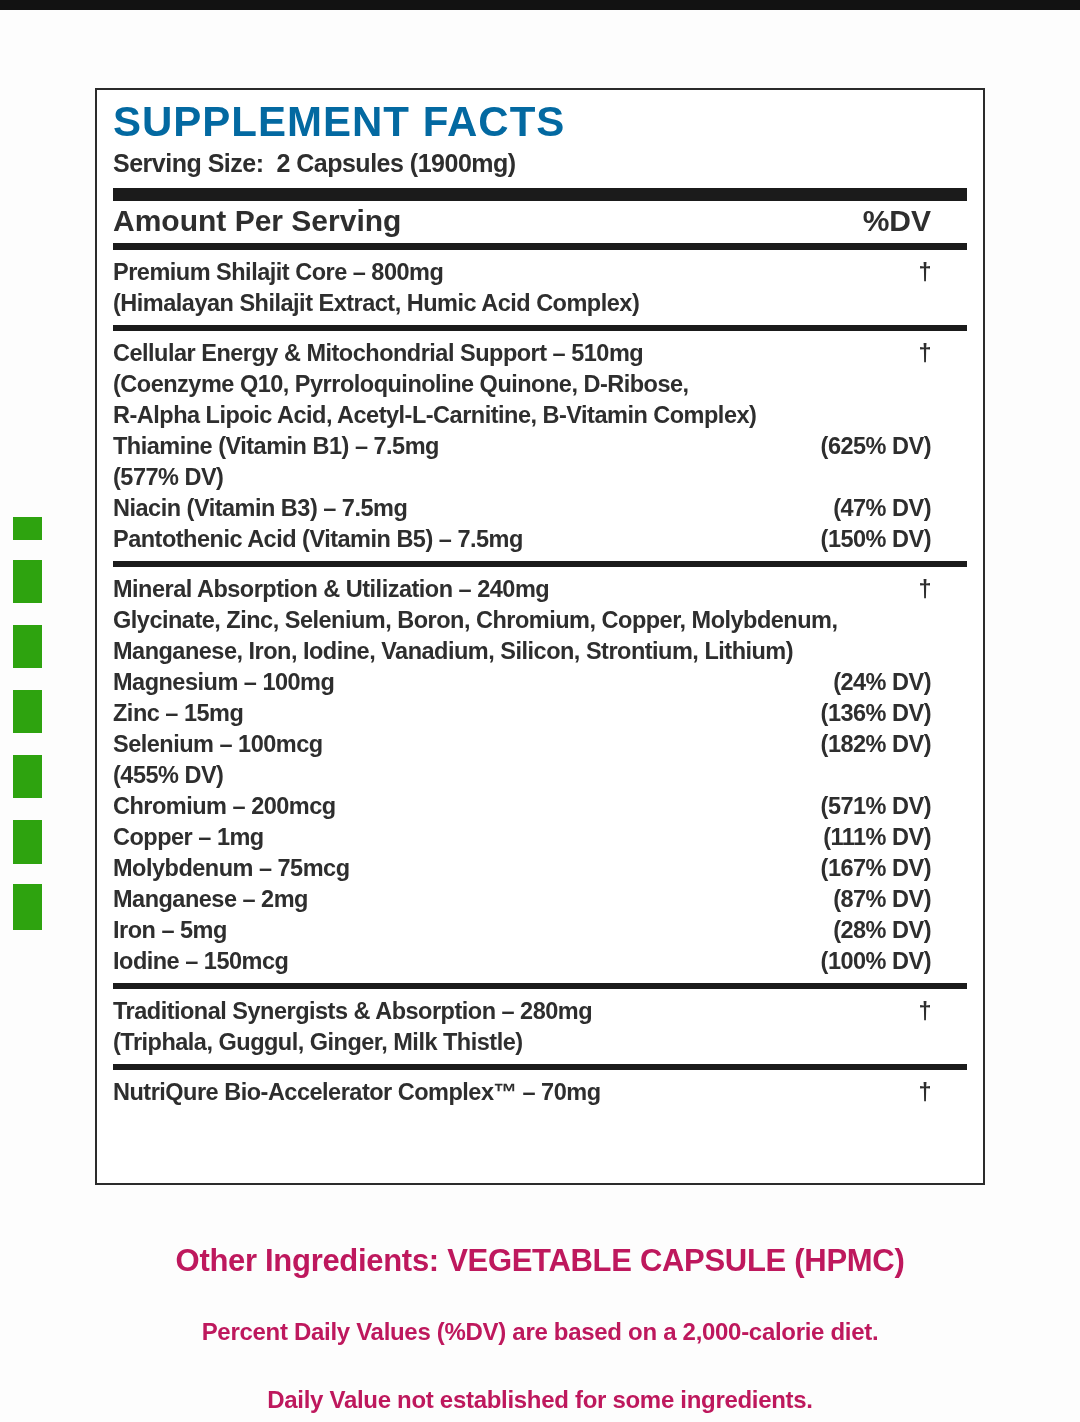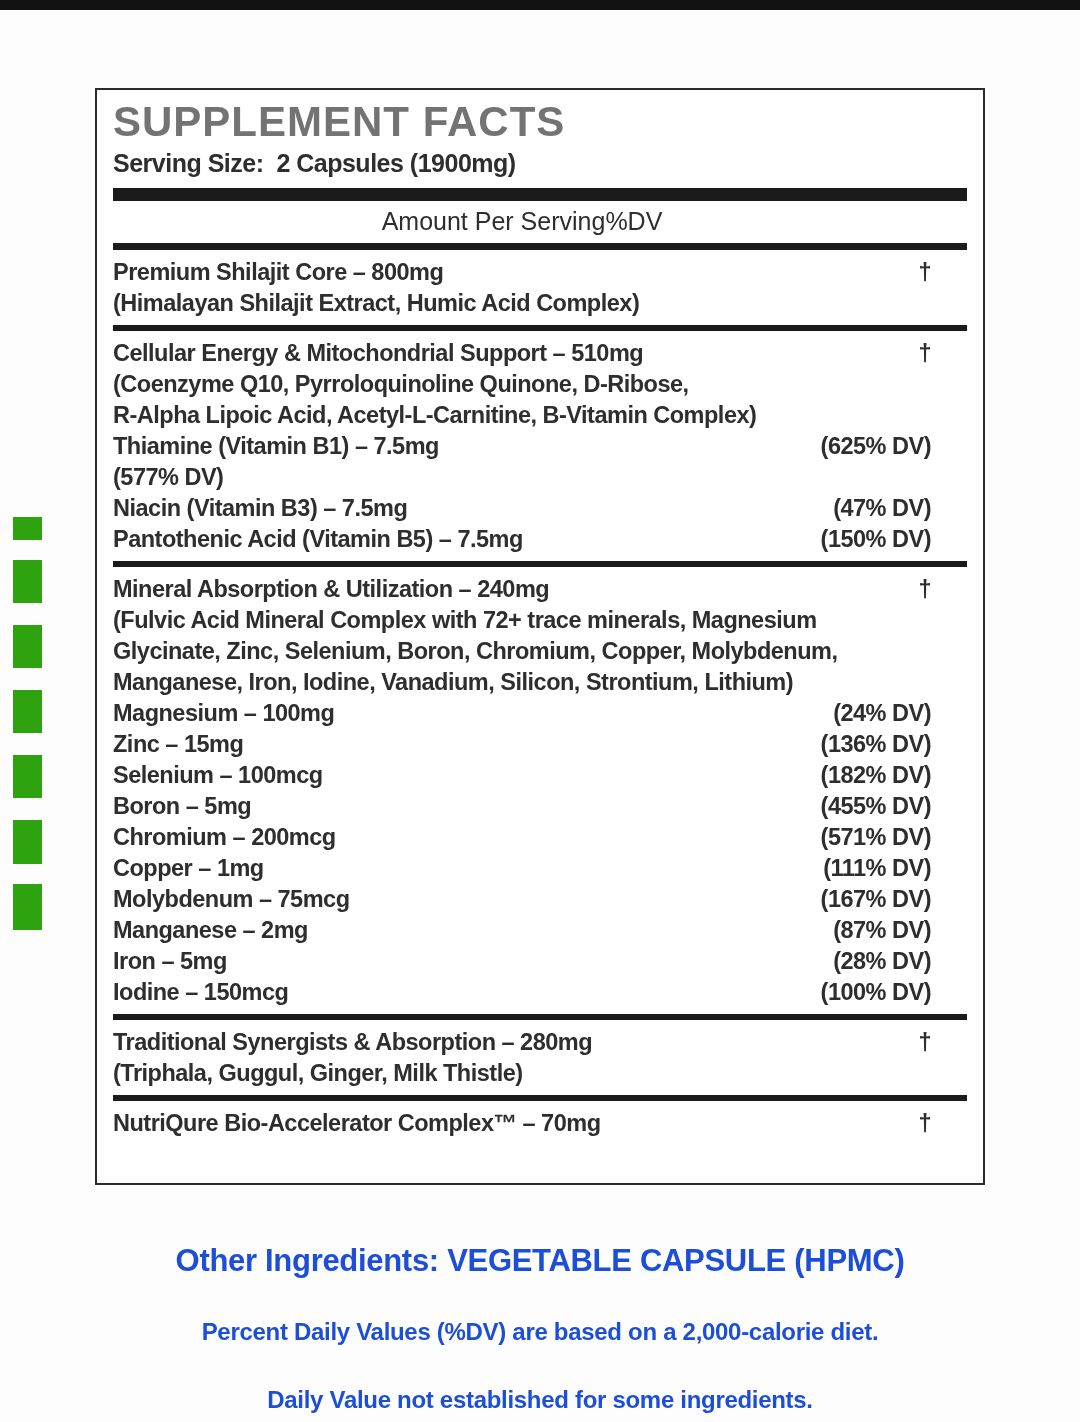--- a/index.html
+++ b/index.html
@@ -25,44 +25,44 @@
   .sq:nth-child(6){top:303px;height:44px;}
   .sq:nth-child(7){top:367px;height:46px;}
   
   .facts-box{
     position:absolute;left:95px;top:88px;width:890px;height:1097px;
     box-sizing:border-box;border:2px solid #2B2B2B;background:#FFFFFF;
     padding:10px 16px 0 16px;
   }
   h1.panel-title{
     margin:0 0 4px 0;font-size:42px;line-height:44px;font-weight:bold;
-    letter-spacing:1px;color:#737373;
+    letter-spacing:1px;color:#0369a1;
   }
   .serving{
     font-size:25px;line-height:31px;font-weight:bold;letter-spacing:-0.5px;
     white-space:pre-wrap;
   }
   .bar{width:100%;background:var(--bar-black);}
   .bar.thick{height:13px;margin-top:9px;}
   .bar.med{height:7px;}
   .bar.thin{height:6px;}
   .header-row{
-    display:flex;justify-content:center;align-items:baseline;
-    font-size:25px;line-height:32px;font-weight:normal;padding:4px 36px 6px 0;
+    display:flex;justify-content:space-between;align-items:baseline;
+    font-size:30px;line-height:32px;font-weight:bold;padding:4px 36px 6px 0;
   }
   section.group{padding:7px 0 6px 0;}
   .row{
     display:flex;justify-content:space-between;align-items:baseline;
     font-size:23.5px;line-height:31px;font-weight:bold;letter-spacing:-0.5px;
     padding-right:36px;gap:14px;
   }
   .row .n{flex:1 1 auto;white-space:nowrap;}
   .row .v{flex:0 0 auto;white-space:nowrap;text-align:right;}
   
-  .footer{position:absolute;top:1242px;left:0;width:1080px;text-align:center;color:#1d4ed8;}
+  .footer{position:absolute;top:1242px;left:0;width:1080px;text-align:center;color:#be185d;}
   .other-ing{font-size:31px;line-height:38px;font-weight:bold;letter-spacing:-0.3px;margin:0 0 10px 0;}
   .note{font-size:24px;line-height:32px;font-weight:bold;letter-spacing:-0.3px;margin-top:36px;}
 </style>
 </head>
 <body>
 
 <div class="top-bar"></div>
 
 <div class="accent-strip">
   <div class="sq"></div>
@@ -131,45 +131,40 @@
   </section>
 
   <div class="bar thin"></div>
 
   <section class="group">
     <div class="row">
       <span class="n">Mineral Absorption &amp; Utilization – 240mg</span>
       <span class="v">†</span>
     </div>
     <div class="row">
-      <span class="n">(Fulvic Acid Mineral Complex with 72+ trace minerals, Magnesium</span>
-      <span class="v"></span>
-    </div>
-    <div class="row">
       <span class="n">Glycinate, Zinc, Selenium, Boron, Chromium, Copper, Molybdenum,</span>
       <span class="v"></span>
     </div>
     <div class="row">
       <span class="n">Manganese, Iron, Iodine, Vanadium, Silicon, Strontium, Lithium)</span>
       <span class="v"></span>
     </div>
     <div class="row">
       <span class="n">Magnesium – 100mg</span>
       <span class="v">(24% DV)</span>
     </div>
     <div class="row">
       <span class="n">Zinc – 15mg</span>
       <span class="v">(136% DV)</span>
     </div>
     <div class="row">
       <span class="n">Selenium – 100mcg</span>
       <span class="v">(182% DV)</span>
     </div>
     <div class="row">
-      <span class="n">Boron – 5mg</span>
       <span class="v">(455% DV)</span>
     </div>
     <div class="row">
       <span class="n">Chromium – 200mcg</span>
       <span class="v">(571% DV)</span>
     </div>
     <div class="row">
       <span class="n">Copper – 1mg</span>
       <span class="v">(111% DV)</span>
     </div>

